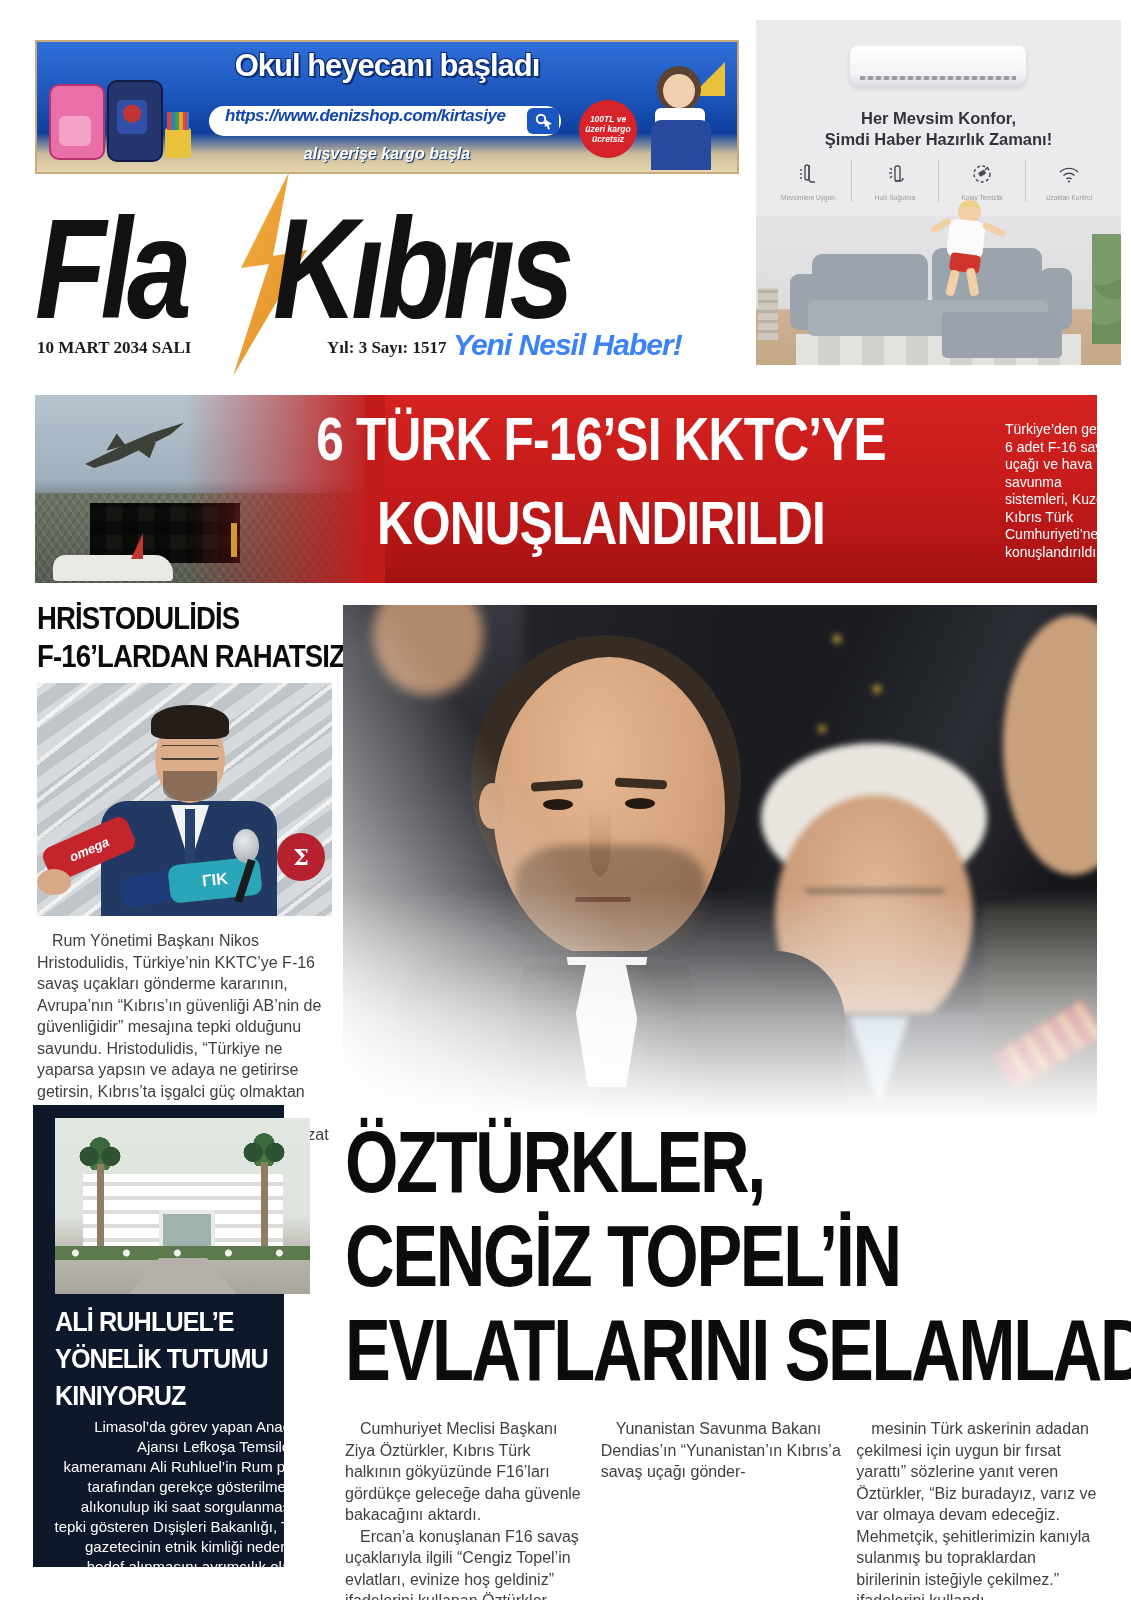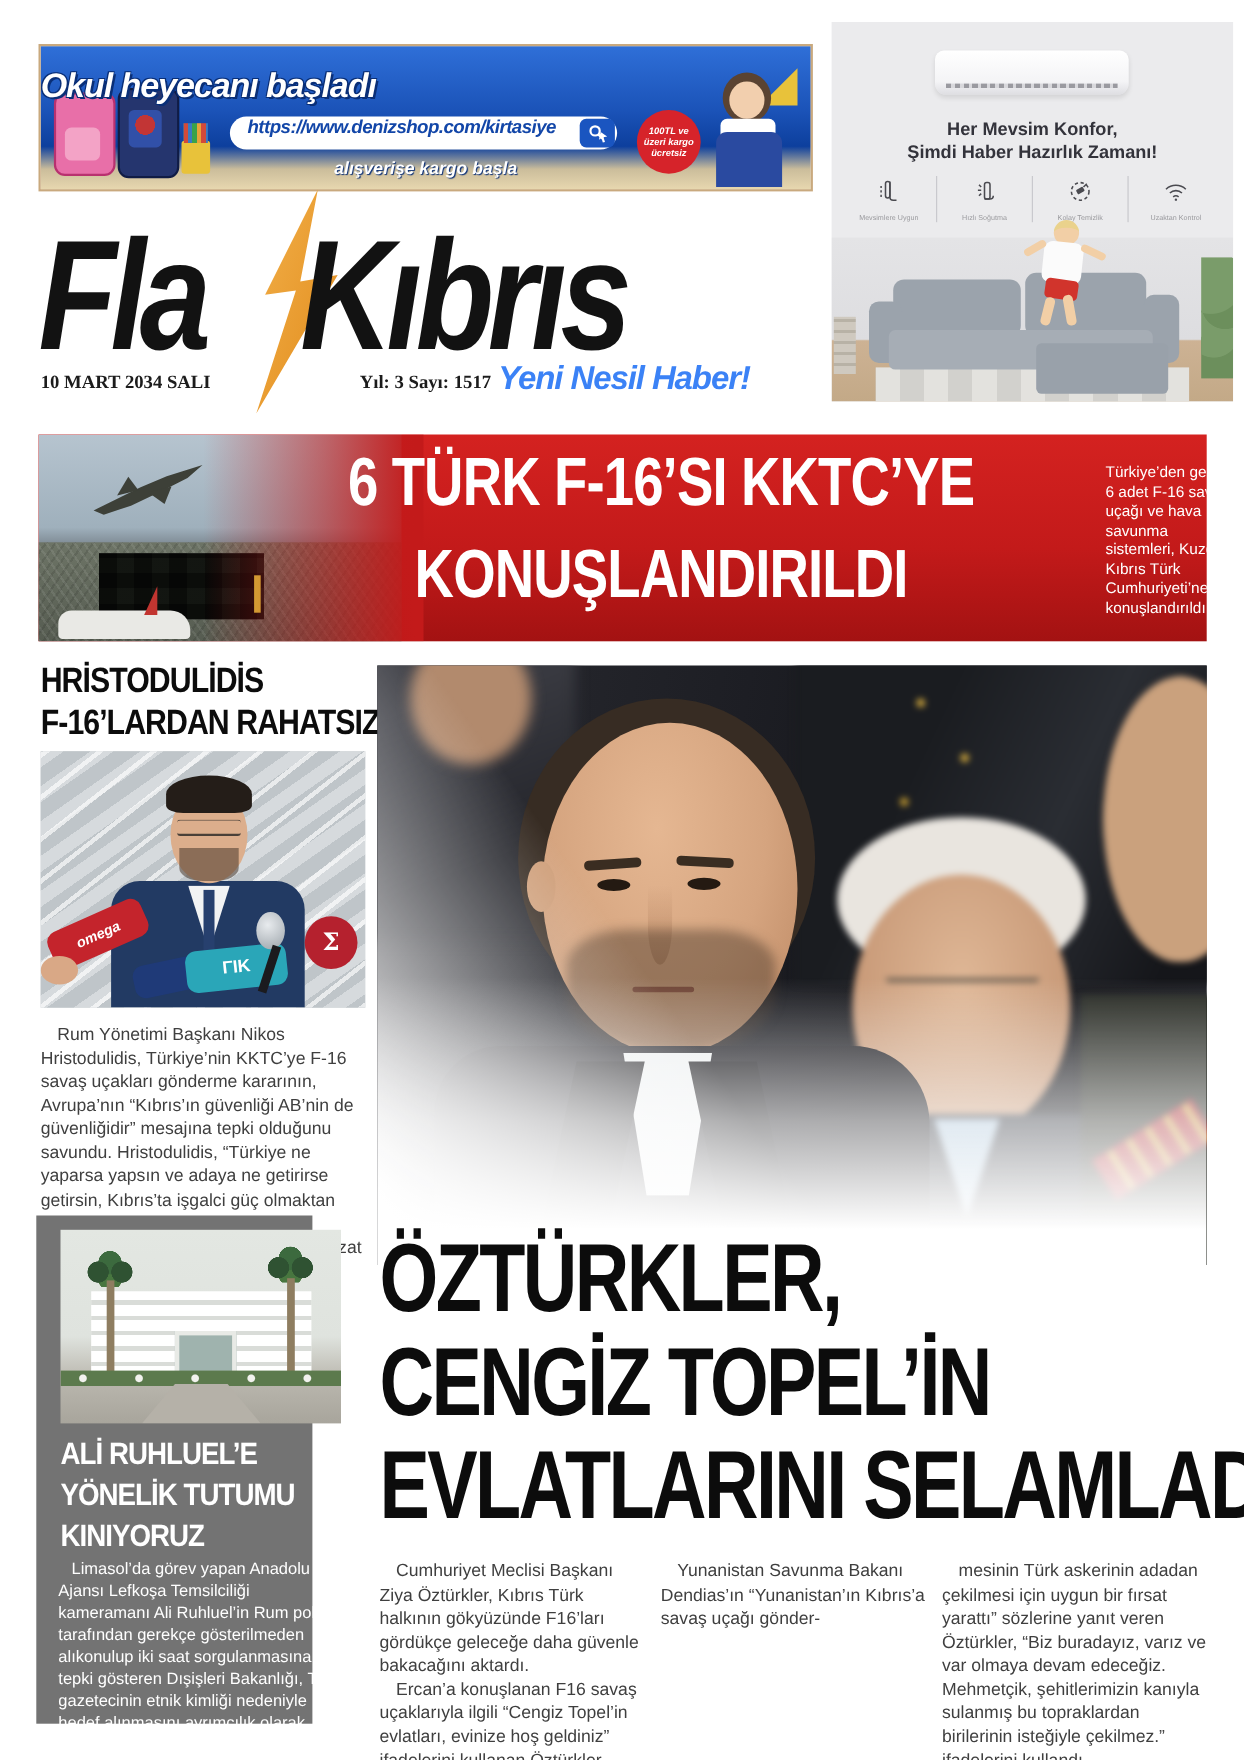--- a/index.html
+++ b/index.html
@@ -42,21 +42,21 @@
   .lh{font-size:32px;line-height:36px;transform:scaleX(.86);transform-origin:left top;}
   .body-txt{color:#3f3f3f;font-size:16px;line-height:21.5px;}
   .body-txt p{margin:0;text-indent:15px;}
 
   .photo-chr{left:37px;top:683px;width:295px;height:233px;overflow:hidden;background:
     repeating-linear-gradient(-38deg,rgba(255,255,255,.65) 0 4px,rgba(255,255,255,0) 4px 30px),
     repeating-linear-gradient(145deg,#d6dadd 0 12px,#bfc5c9 12px 26px),#c8cdd0;}
   .mic{position:absolute;border-radius:10px;color:#fff;font-weight:700;display:flex;align-items:center;justify-content:center;}
 
   
-  .redbox{left:33px;top:1105px;width:251px;height:462px;background:#737373;}
+  .redbox{left:33px;top:1105px;width:251px;height:462px;background:#0f172a;text-align:right;}
   .rb-photo{left:22px;top:13px;width:255px;height:176px;overflow:hidden;background:linear-gradient(180deg,#e3e7e2 0%,#dfe3de 55%,#b9b6ad 78%,#a8a59c 100%);}
   .rb-bld{left:28px;top:56px;width:200px;height:78px;background:
      repeating-linear-gradient(0deg,#ffffff 0 10px,#d9dcd8 10px 14px),#f2f3f1;}
   .rb-door{left:104px;top:92px;width:48px;height:42px;background:#9fb3ae;border:4px solid #e8eae6;}
   .palm-top{position:absolute;width:54px;height:34px;background:
      radial-gradient(circle at 30% 60%,#2f5232 22%,transparent 23%),
      radial-gradient(circle at 70% 60%,#2f5232 22%,transparent 23%),
      radial-gradient(circle at 50% 35%,#3c6a3e 30%,transparent 31%),
      radial-gradient(circle at 50% 75%,#48763f 30%,transparent 31%);}
   .palm-trunk{position:absolute;width:7px;background:#8e7d60;}
@@ -86,22 +86,22 @@
   
   .mega{font-size:88px;line-height:1;transform:scaleX(.78);transform-origin:left top;letter-spacing:-3px;}
 
   
   .cols{left:345px;top:1418px;width:752px;display:flex;gap:15px;}
   .cols .c{flex:1;}
 
   
   .ad1{left:35px;top:40px;width:700px;height:130px;border:2px solid #c9a97e;
     background:linear-gradient(180deg,#2f6fd8 0%,#1b53b8 45%,#0d3f9d 70%,#cbbd9b 86%,#e7d7af 100%);overflow:hidden;}
-  .ad1-title{width:100%;text-align:left;color:#ffffff;font-weight:900;font-style:italic;font-size:31px;letter-spacing:-1px;
-    text-shadow:2px 2px 0 #0a2f77,-1px -1px 0 #0a2f77,1px -1px 0 #0a2f77,-1px 1px 0 #0a2f77;margin-top:12px;}
+  .ad1-title{width:100%;text-align:center;color:#ffffff;font-weight:900;font-size:31px;letter-spacing:-1px;
+    text-shadow:2px 2px 0 #0a2f77,-1px -1px 0 #0a2f77,1px -1px 0 #0a2f77,-1px 1px 0 #0a2f77;}
   .ad1-sub{width:100%;text-align:center;color:#ffffff;font-weight:700;font-size:13.5px;text-shadow:1px 1px 1px #0a2f77;}
   .ad1-pill{left:172px;top:64px;width:352px;height:30px;background:#ffffff;border-radius:16px;display:flex;align-items:flex-start;
     padding-left:16px;box-sizing:border-box;}
   .ad1-url{color:#1246a8;font-weight:700;font-style:italic;font-size:17px;letter-spacing:-.5px;}
   .ad1-search{position:absolute;right:2px;top:2px;width:32px;height:26px;background:#1a55c0;border-radius:6px;
     display:flex;align-items:center;justify-content:center;}
   .ad1-cta{width:100%;text-align:center;color:#ffffff;font-weight:900;font-style:italic;font-size:16px;text-shadow:1px 1px 1px #0a2f77;}
   .badge{left:542px;top:58px;width:58px;height:58px;border-radius:50%;background:#d6232a;color:#fff;
     font-size:8.5px;font-weight:700;font-style:italic;text-align:center;display:flex;align-items:center;justify-content:center;
     padding:4px;box-sizing:border-box;line-height:10px;}

